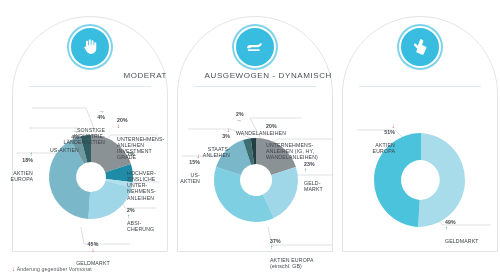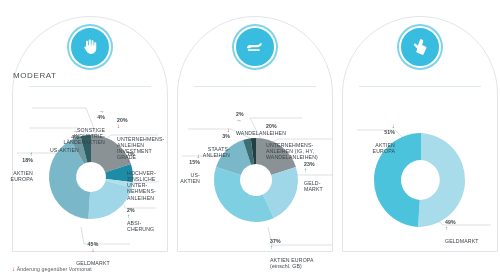--- a/index.html
+++ b/index.html
@@ -50,21 +50,21 @@
     align-items: center;
     justify-content: center;
   }
   .badge svg { display: block; }
 
   .card-title {
     position: absolute;
     top: 54px;
     left: 0;
     right: 0;
-    text-align: left;
+    text-align: right;
     font-size: 8px;
     letter-spacing: 0.6px;
     color: #4a5055;
   }
   .title-rule {
     position: absolute;
     top: 69px;
     left: 16px;
     right: 16px;
     height: 1px;
@@ -211,20 +211,21 @@
     </div>
   </div>
 
   <div class="card c2">
     <div class="badge">
       <svg width="20" height="20" viewBox="0 0 24 24">
         <path fill="#ffffff" d="M3.2 13.4c-.5 0-.9-.45-.8-.95.3-1.6 1.7-2.85 3.4-2.85h9.1c.9 0 1.7-.35 2.3-.95l.8-.8c.5-.5 1.3-.5 1.8 0s.5 1.3 0 1.8l-.9.9c-1.1 1.1-2.5 1.7-4 1.7H7.6c-.6 0-1.1.35-1.35.85-.2.4-.6.3-1 .3z"></path>
         <path fill="#ffffff" d="M4.5 14.6h12.2c.6 0 1.1.5 1.1 1.1s-.5 1.1-1.1 1.1H4.5c-.6 0-1.1-.5-1.1-1.1s.5-1.1 1.1-1.1z"></path>
       </svg>
     </div>
+    <div class="card-title">AUSGEWOGEN - DYNAMISCH</div>
     <div class="title-rule"></div>
 
     <div class="chart-wrap">
       <svg width="156" height="236" viewBox="0 0 156 236">
         <g stroke="#b9c0c4" stroke-width="0.5" fill="none">
           <path d="M124,101 L72,101 L84,124"></path>
           <path d="M10,112 L53,112 L78,124"></path>
           <path d="M4,139 L42,139 L53,136"></path>
           <path d="M155,122 L100,122 L93,126"></path>
           <path d="M155,158 L124,158 L116,158"></path>

